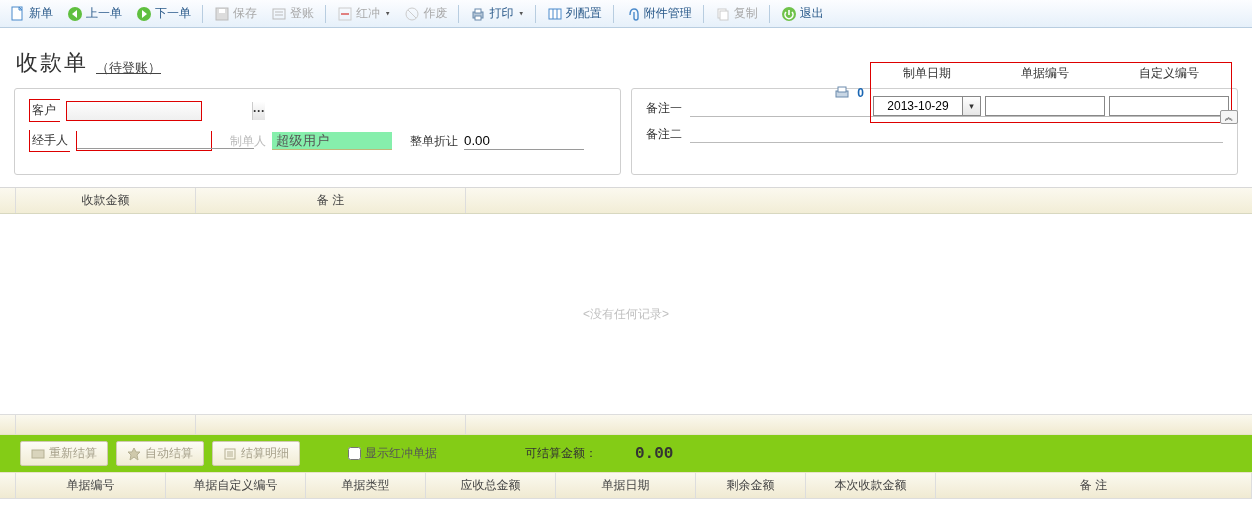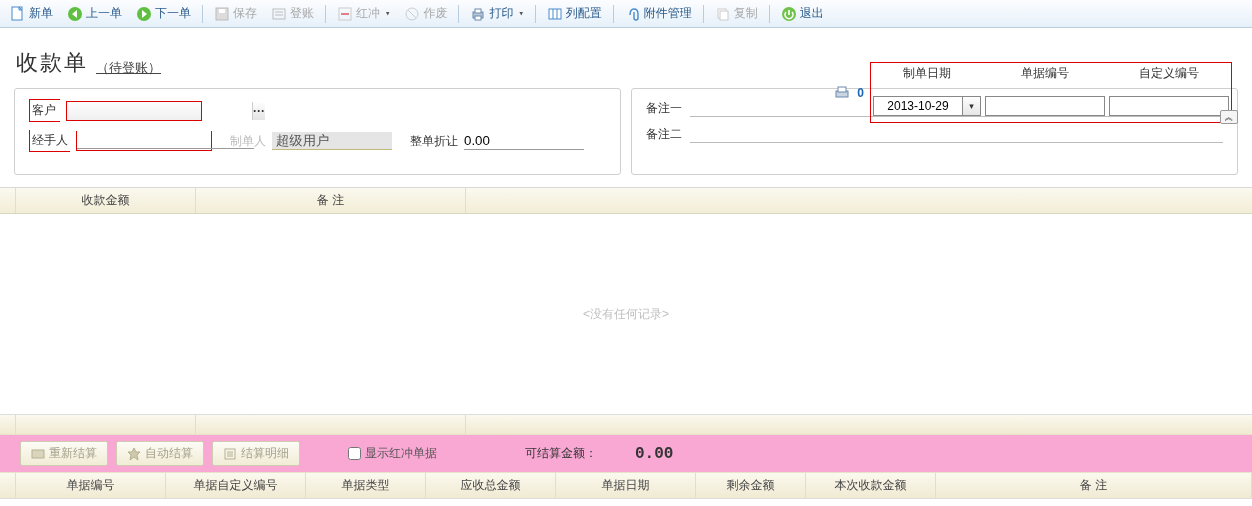--- a/index.html
+++ b/index.html
@@ -28,30 +28,30 @@
   .panel { flex:1; border:1px solid #cfcfcf; border-radius:3px; padding:10px 14px 14px 14px; min-height:66px;}
   .row { display:flex; align-items:center; gap:18px; margin-bottom:8px;}
   .fld { display:flex; align-items:center; gap:6px;}
   .fld label { color:#333; }
   .underline-input { border:none; border-bottom:1px solid #9a9a9a; height:18px; background:transparent; width:120px;}
   .lookup { display:flex; align-items:center; border:1px solid #d00; width:136px; height:20px; background:linear-gradient(#fdfdfd,#efefef);}
   .lookup input { flex:1; border:none; background:transparent; height:100%; padding:0 4px;}
   .lookup .btn { width:22px; height:100%; border-left:1px solid #ccc; display:flex; align-items:center; justify-content:center; font-weight:bold; background:linear-gradient(#fefefe,#e4e4e4);}
   .red-under { display:flex; align-items:center; border:1px solid #d00; border-top:none; width:136px; height:20px;}
   .red-under input{ flex:1; border:none; border-bottom:1px solid #9a9a9a; background:transparent; height:16px;}
-  .ro-field { background:#e5e5e5; border:none; border-bottom:1px solid #bfb97a; width:120px; height:18px; color:#555; padding:0 4px;}
+  .ro-field { background:#86efac; border:none; border-bottom:1px solid #bfb97a; width:120px; height:18px; color:#555; padding:0 4px;}
   .remark-line { display:flex; align-items:center; margin-bottom:8px; gap:8px;}
   .remark-line input { flex:1; border:none; border-bottom:1px solid #bbb; height:18px; background:transparent;}
   .grid1 { margin-top:12px; border-top:1px solid #d8d8d8;}
   .grid1 .hdr { display:flex; background:linear-gradient(#fbf9ef,#f2edd6); border-bottom:1px solid #d8d8c0;}
   .grid1 .hdr .cell { border-right:1px solid #ddd; text-align:center; padding:4px 0; color:#444;}
   .grid1 .body { height:200px; display:flex; align-items:center; justify-content:center; color:#bfbfbf; font-size:12px;}
   .grid1 .footer { height:20px; background:linear-gradient(#fbf9ef,#f0ead0); border-top:1px solid #ddd; display:flex;}
   .grid1 .footer .fcell { border-right:1px solid #ddd;}
-  .btnbar { display:flex; align-items:center; gap:8px; padding:6px 20px; background:#f9a8d4; border-top:1px solid #e8e2c9; border-bottom:1px solid #e8e2c9;}
+  .btnbar { display:flex; align-items:center; gap:8px; padding:6px 20px; background:#84cc16; border-top:1px solid #e8e2c9; border-bottom:1px solid #e8e2c9;}
   .btn2 { display:flex; align-items:center; gap:4px; padding:3px 10px; border:1px solid #cfcab0; border-radius:2px; background:linear-gradient(#fdfcf6,#f1ecd5); color:#a6a08a; }
   .btn2 .ic { width:14px; height:14px;}
   .chk { display:flex; align-items:center; gap:4px; margin-left:40px; color:#555;}
   .amt-label { margin-left:80px; color:#333;}
   .amt-val { font-family:"Courier New",monospace; font-size:16px; font-weight:bold; margin-left:30px;}
   .grid2 .hdr { display:flex; background:linear-gradient(#fbf9ef,#f0ead2); border-bottom:1px solid #ddd;}
   .grid2 .hdr .cell { text-align:center; padding:4px 0; border-right:1px solid #ddd; color:#444;}
   svg { display:block;}
 </style>
 </head>

